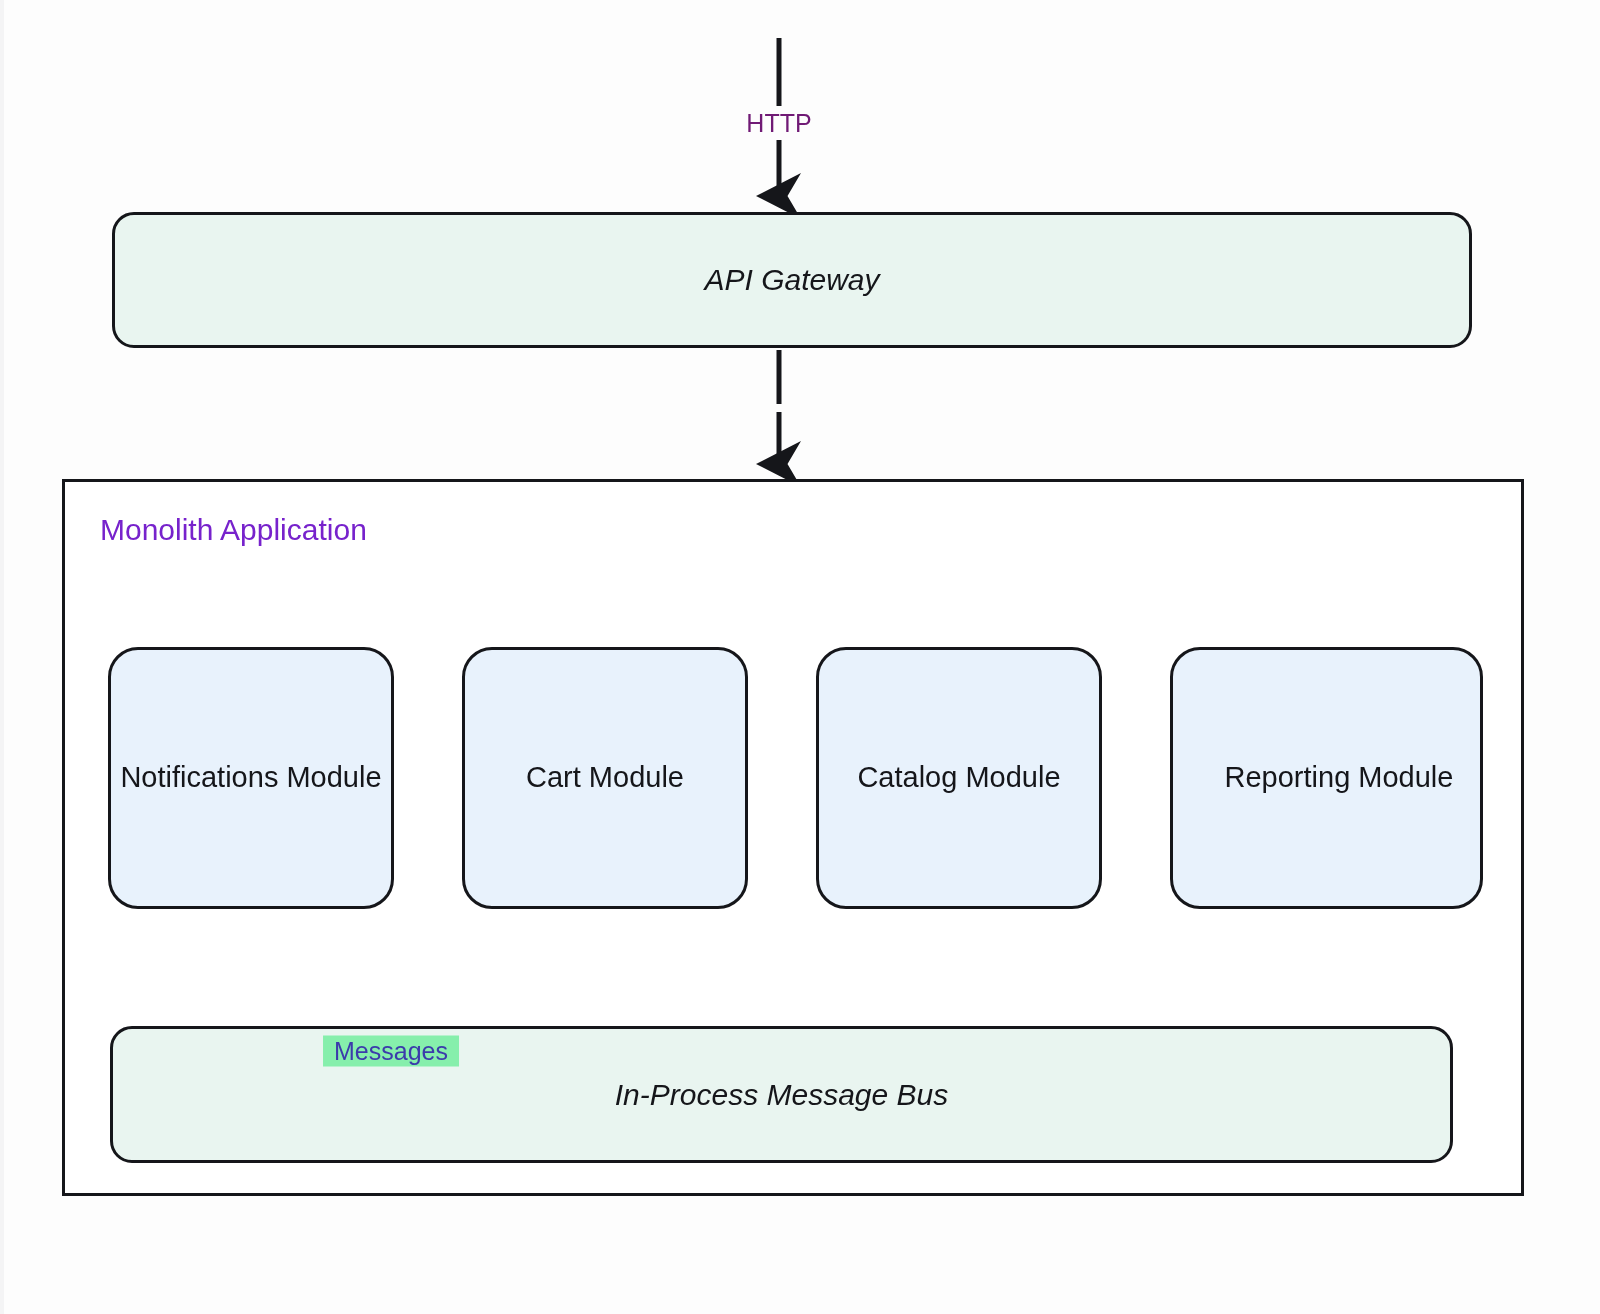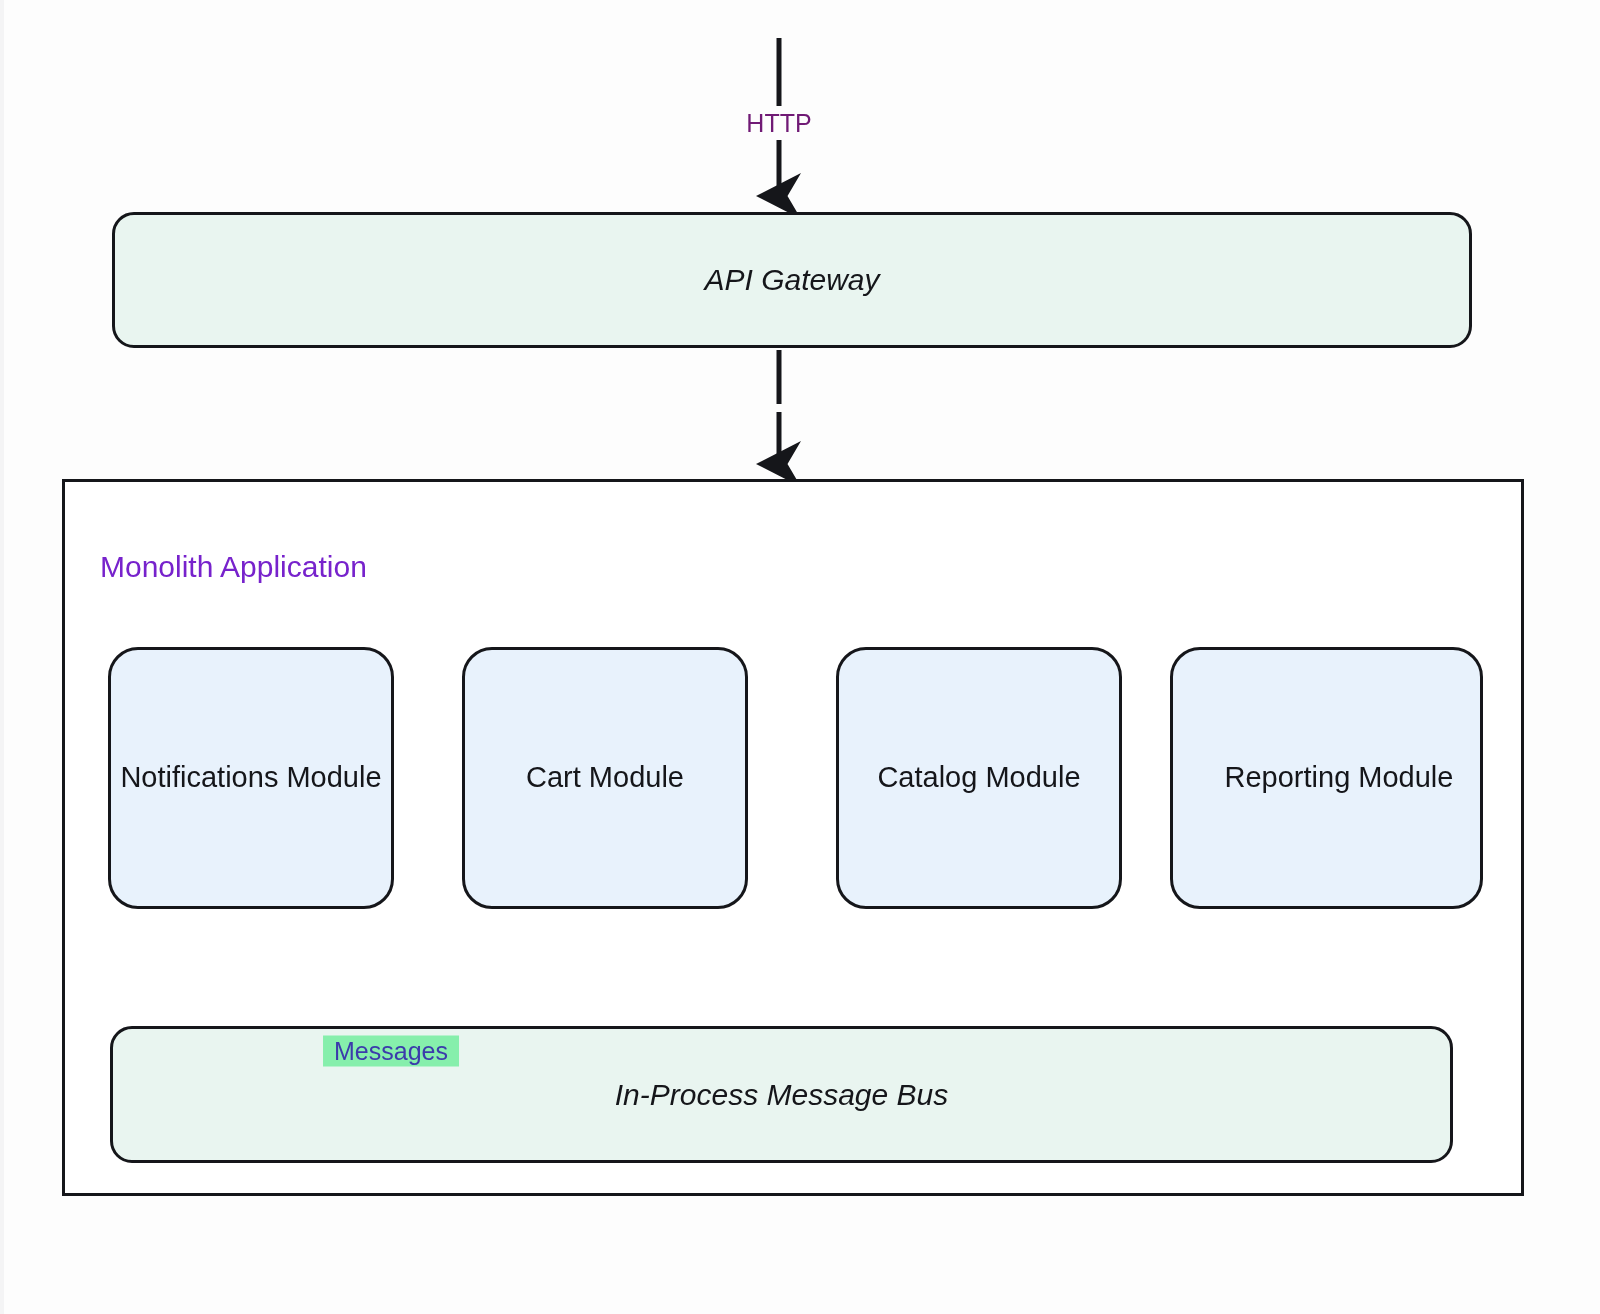--- a/index.html
+++ b/index.html
@@ -133,31 +133,31 @@
   </svg>
 
   <div class="edge-label http" style="left:779px; top:123px;">HTTP</div>
 
   <div class="node bar" style="left:112px; top:212px; width:1360px; height:136px;">
     <span>API Gateway</span>
   </div>
 
   <div class="container-box" style="left:62px; top:479px; width:1462px; height:717px;"></div>
 
-  <div class="container-title" style="left:100px; top:552px;">Monolith Application</div>
+  <div class="container-title" style="left:100px; top:515px;">Monolith Application</div>
 
   <div class="node module" style="left:462px; top:647px; width:286px; height:262px;">
     <span>Cart Module</span>
   </div>
 
   <div class="node module" style="left:108px; top:647px; width:286px; height:262px;">
     <span>Notifications Module</span>
   </div>
 
-  <div class="node module" style="left:836px; top:647px; width:286px; height:262px;">
+  <div class="node module" style="left:816px; top:647px; width:286px; height:262px;">
     <span>Catalog Module</span>
   </div>
 
   <div class="node module" style="left:1170px; top:647px; width:313px; height:262px;padding-left:25px;">
     <span>Reporting Module</span>
   </div>
 
   <div class="node bar" style="left:110px; top:982px; width:1343px; height:137px;margin-top:44px;">
     <span>In-Process Message Bus</span>
   </div>

